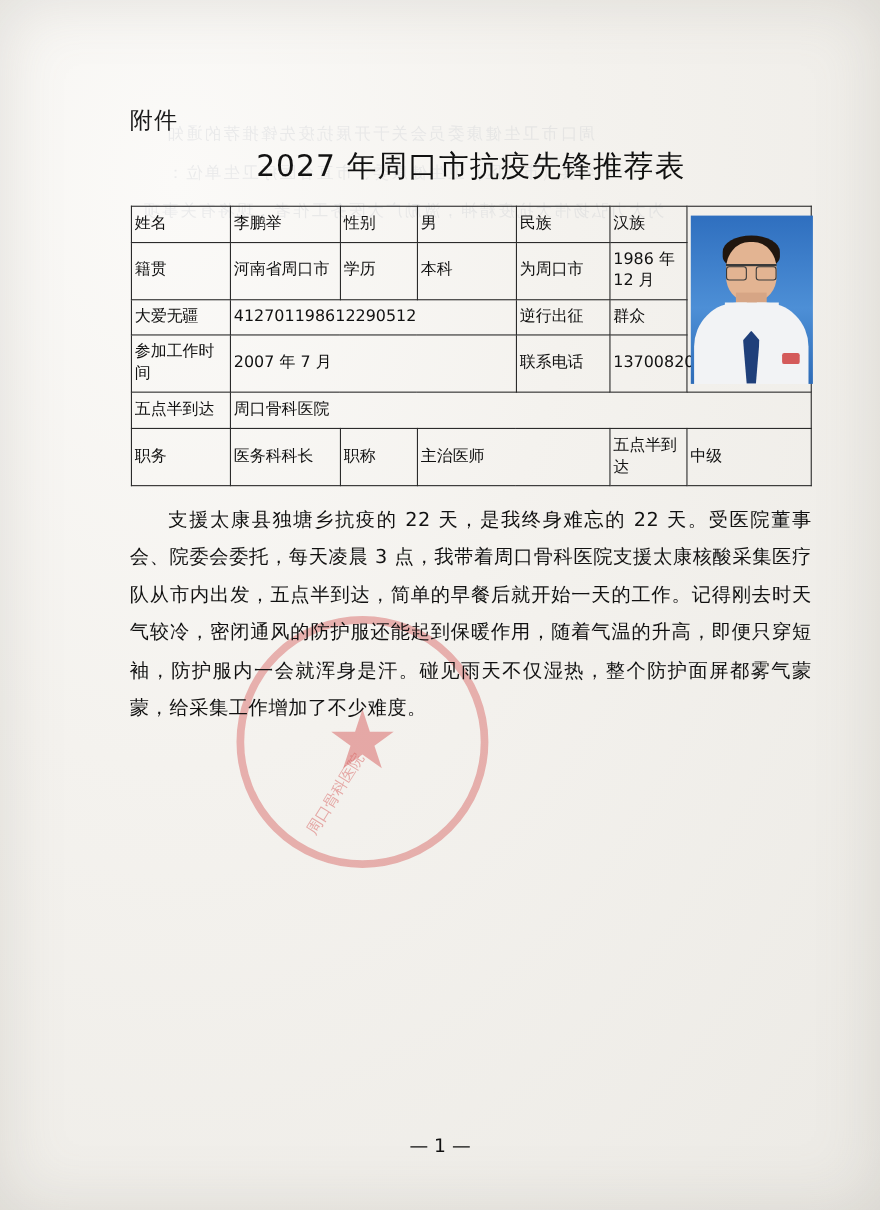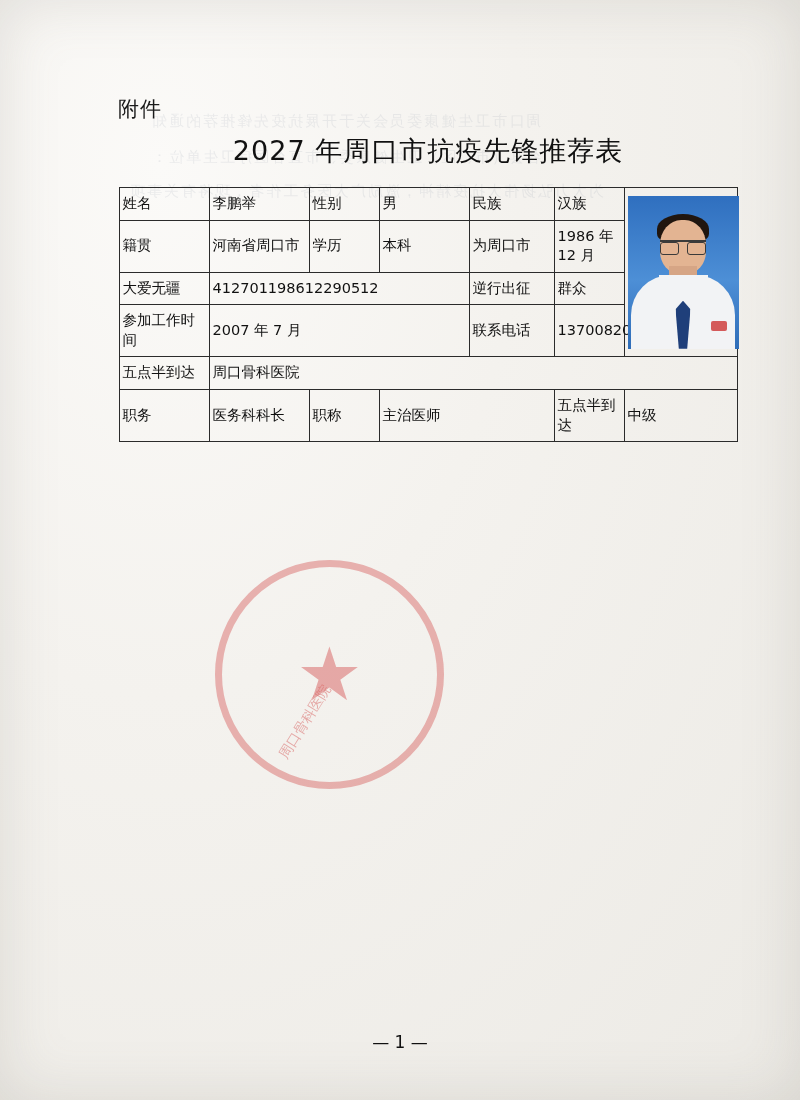--- a/index.html
+++ b/index.html
@@ -326,19 +326,20 @@
           <td>医务科科长</td>
           <td>职称</td>
           <td colspan="2">主治医师</td>
           <td>五点半到达</td>
           <td>中级</td>
         </tr>
       </tbody>
     </table>
 
     <div class="body-text">
+      <p>支援太康县独塘乡抗疫的 22 天，是我终身难忘的 22 天。受医院董事会、院委会委托，每天凌晨 3 点，我带着周口骨科医院支援太康核酸采集医疗队从市内出发，五点半到达，简单的早餐后就开始一天的工作。记得刚去时天气较冷，密闭通风的防护服还能起到保暖作用，随着气温的升高，即便只穿短袖，防护服内一会就浑身是汗。碰见雨天不仅湿热，整个防护面屏都雾气蒙蒙，给采集工作增加了不少难度。</p>
     </div>
 
   </div>
 
   <div class="page-number">— 1 —</div>
   <div class="edge-shadow"></div>
 </div>
 
 </body></html>

